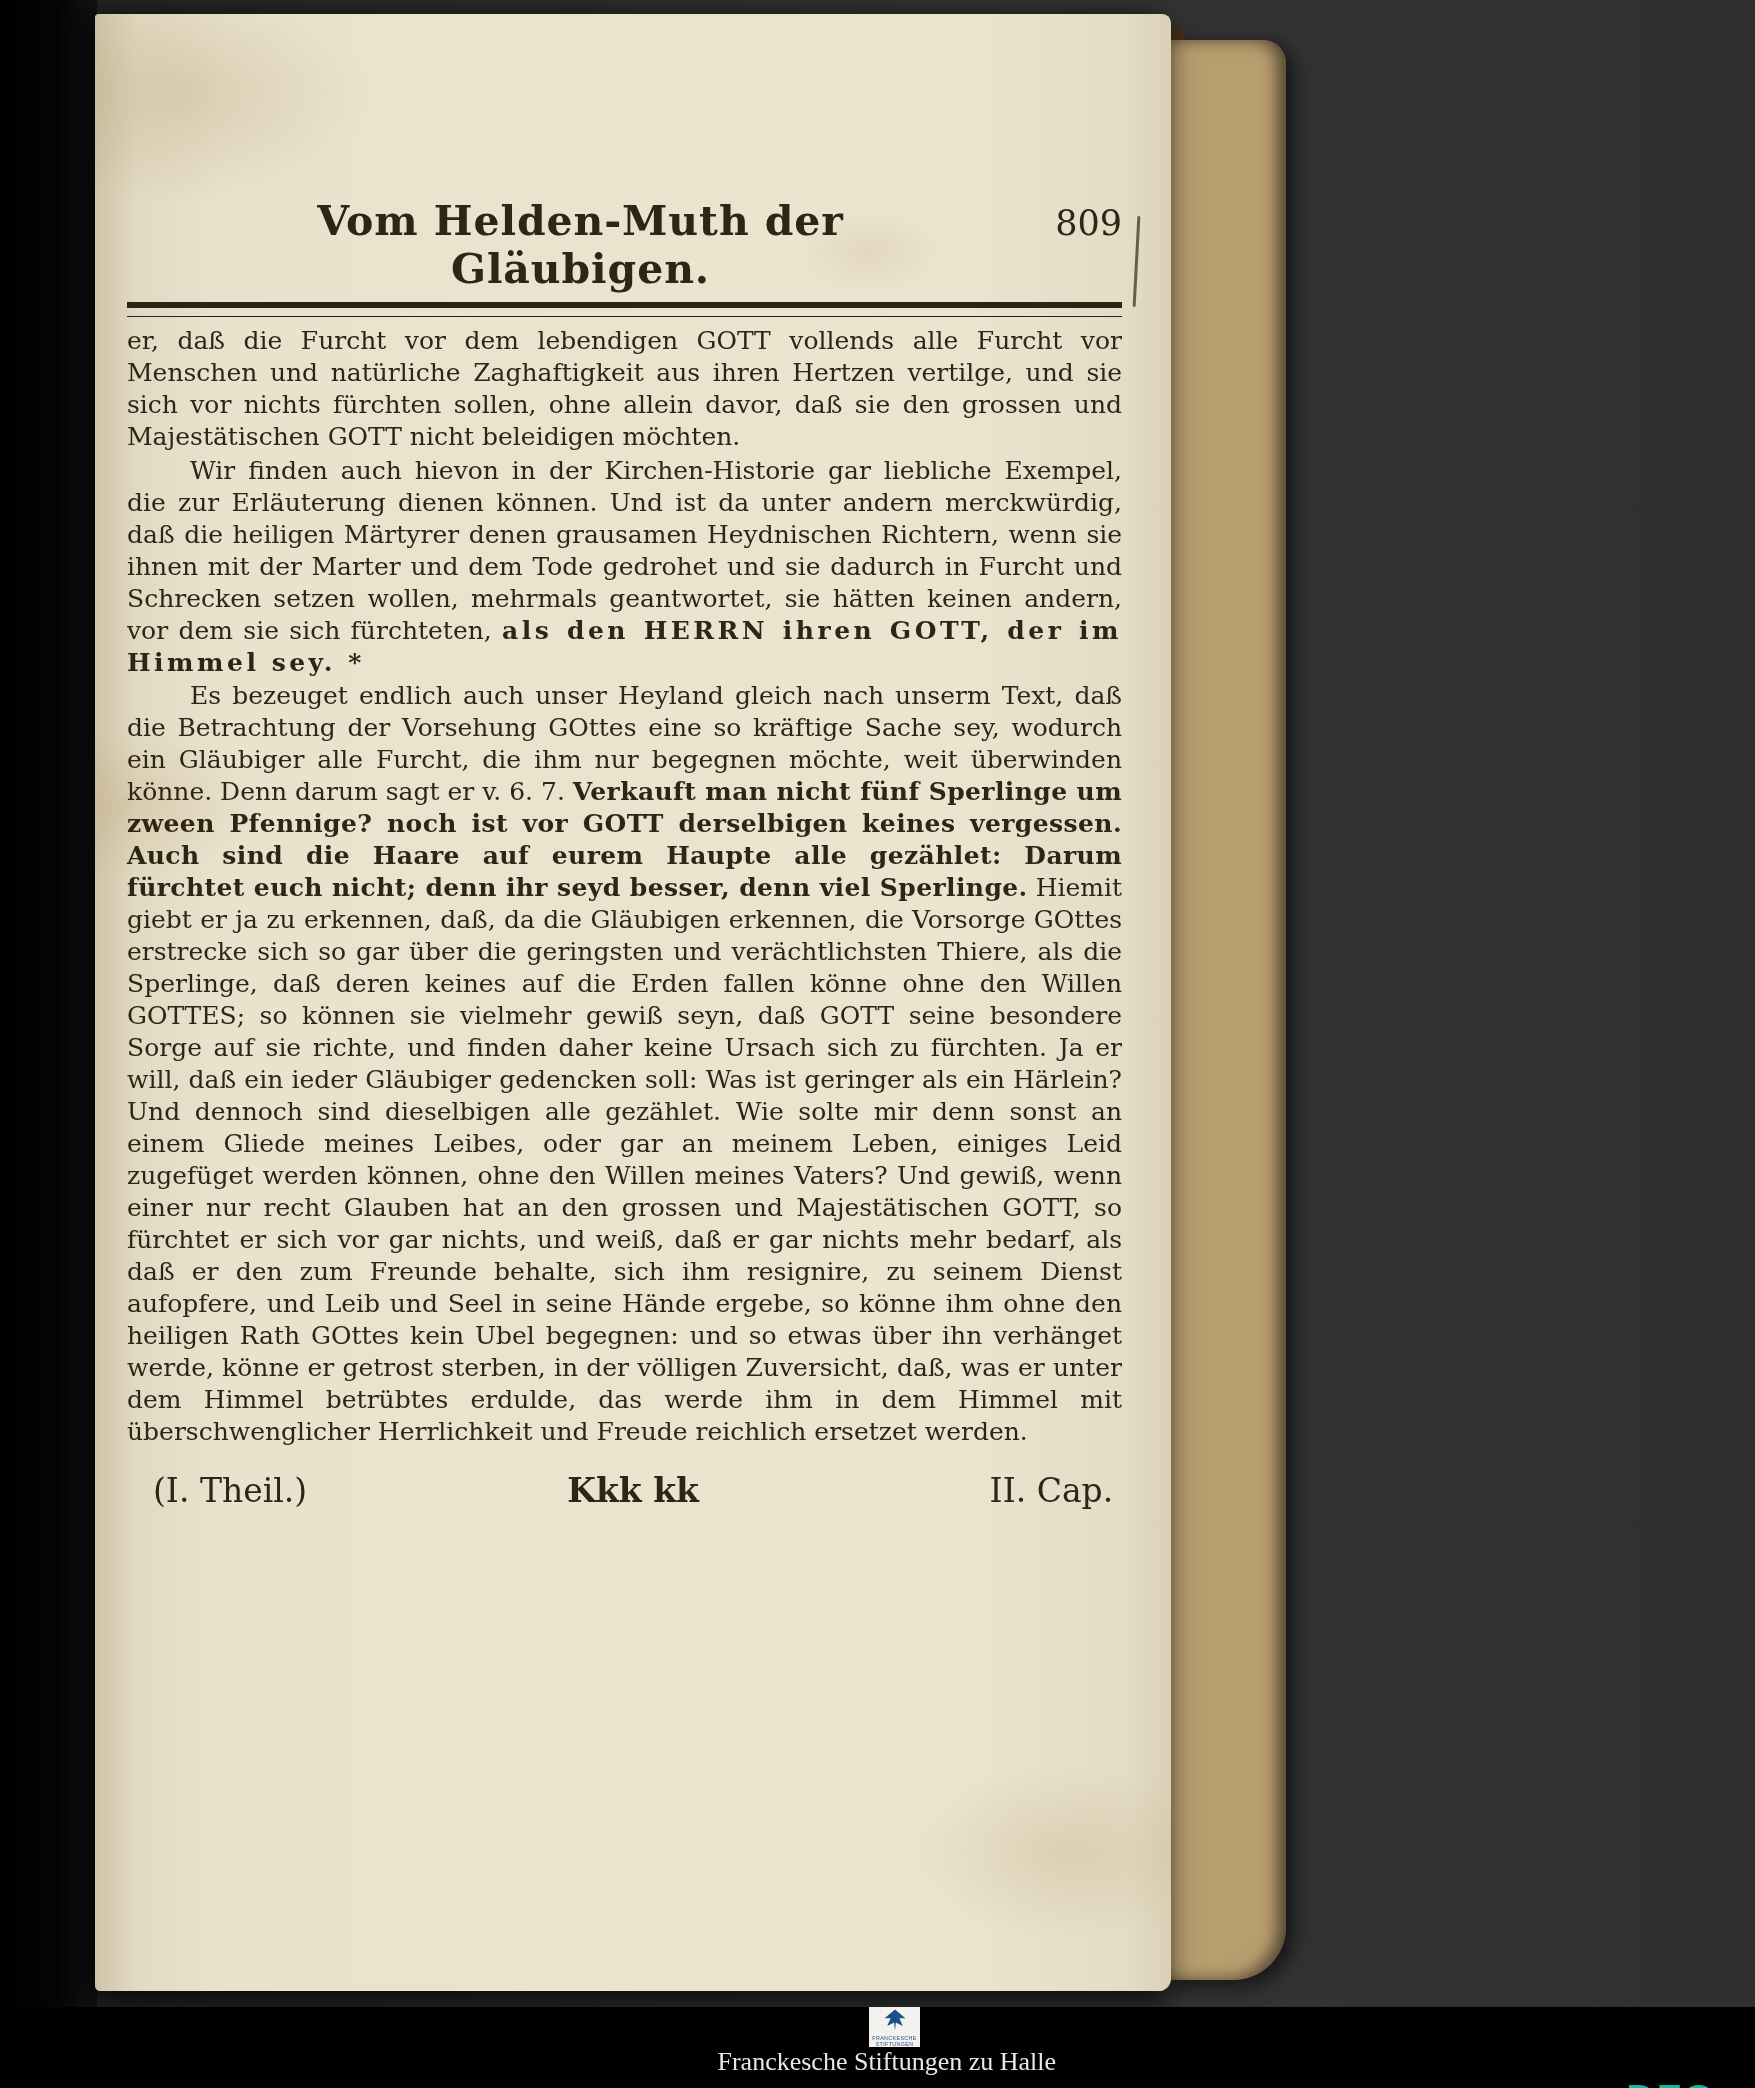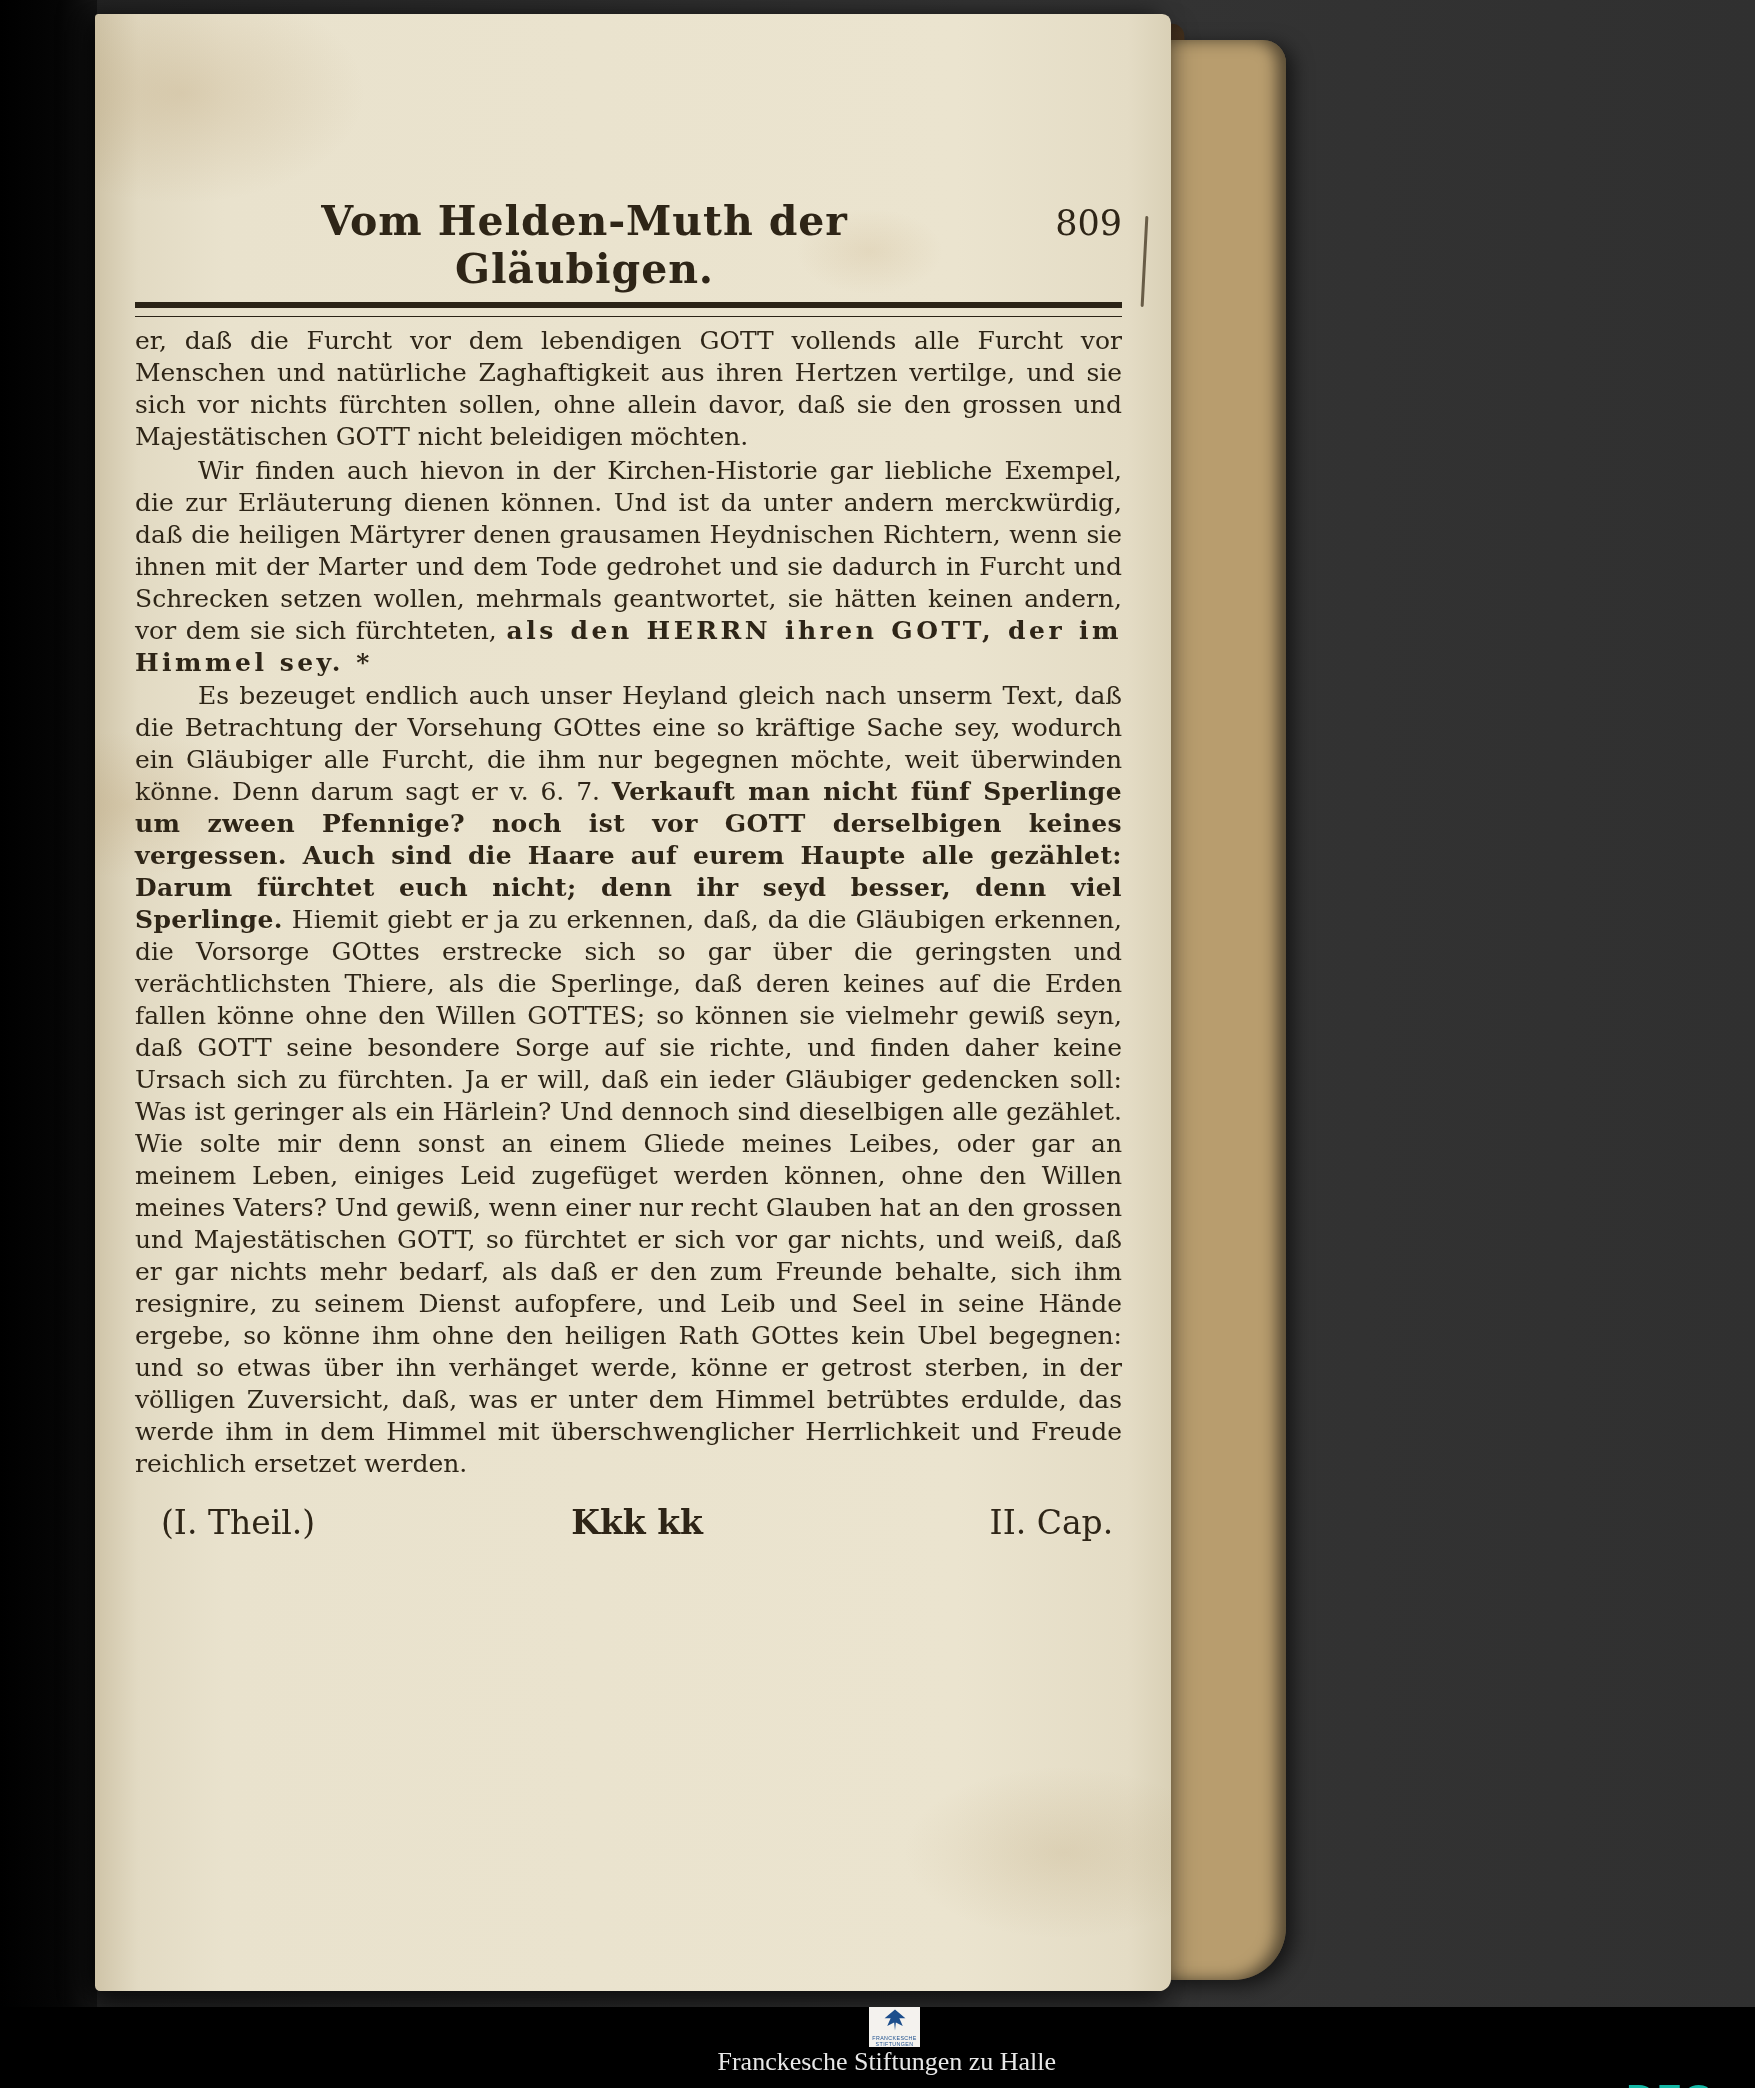--- a/index.html
+++ b/index.html
@@ -25,21 +25,21 @@
   .page{position:absolute;left:95px;top:14px;width:1076px;height:1977px;
         background:
           radial-gradient(ellipse 263px 158px at 8% 4%, rgba(150,110,50,.18), rgba(0,0,0,0) 70%),
           radial-gradient(ellipse 193px 105px at 3% 40%, rgba(160,120,60,.15), rgba(0,0,0,0) 70%),
           radial-gradient(ellipse 228px 123px at 90% 93%, rgba(150,115,55,.14), rgba(0,0,0,0) 70%),
           radial-gradient(ellipse 105px 61px at 72% 12%, rgba(170,130,70,.12), rgba(0,0,0,0) 70%),
           linear-gradient(90deg,#cfc4a8 0%,#e2dac3 4%,#e9e2cd 12%,#ebe4cf 80%,#e4dcc5 96%,#d9d0b6 100%);
         border-radius:3.5px 8.8px 12.3px 5.3px;
         box-shadow:-12.3px 0 23px rgba(0,0,0,.55), 0 16px 26px rgba(0,0,0,.5);
         color:#2e2517;}
-  .page-inner{position:absolute;left:40px;right:49px;top:183px;}
+  .page-inner{position:absolute;left:32px;right:49px;top:183px;}
 
   .header-row{display:flex;align-items:baseline;}
   .header-title{flex:1;text-align:center;font-size:41px;font-weight:bold;
                 letter-spacing:0.9px;padding-left:79px;}
   .page-number{width:167px;text-align:right;font-size:35px;}
   .double-rule{margin-top:8.8px;height:8px;border-top:6.1px solid #2b2316;border-bottom:1.8px solid #2b2316;}
 
   .body-text{margin-top:8px;font-size:25px;line-height:32px;text-align:justify;}
   .para{margin:0;}
   .para.indent{text-indent:63px;}

